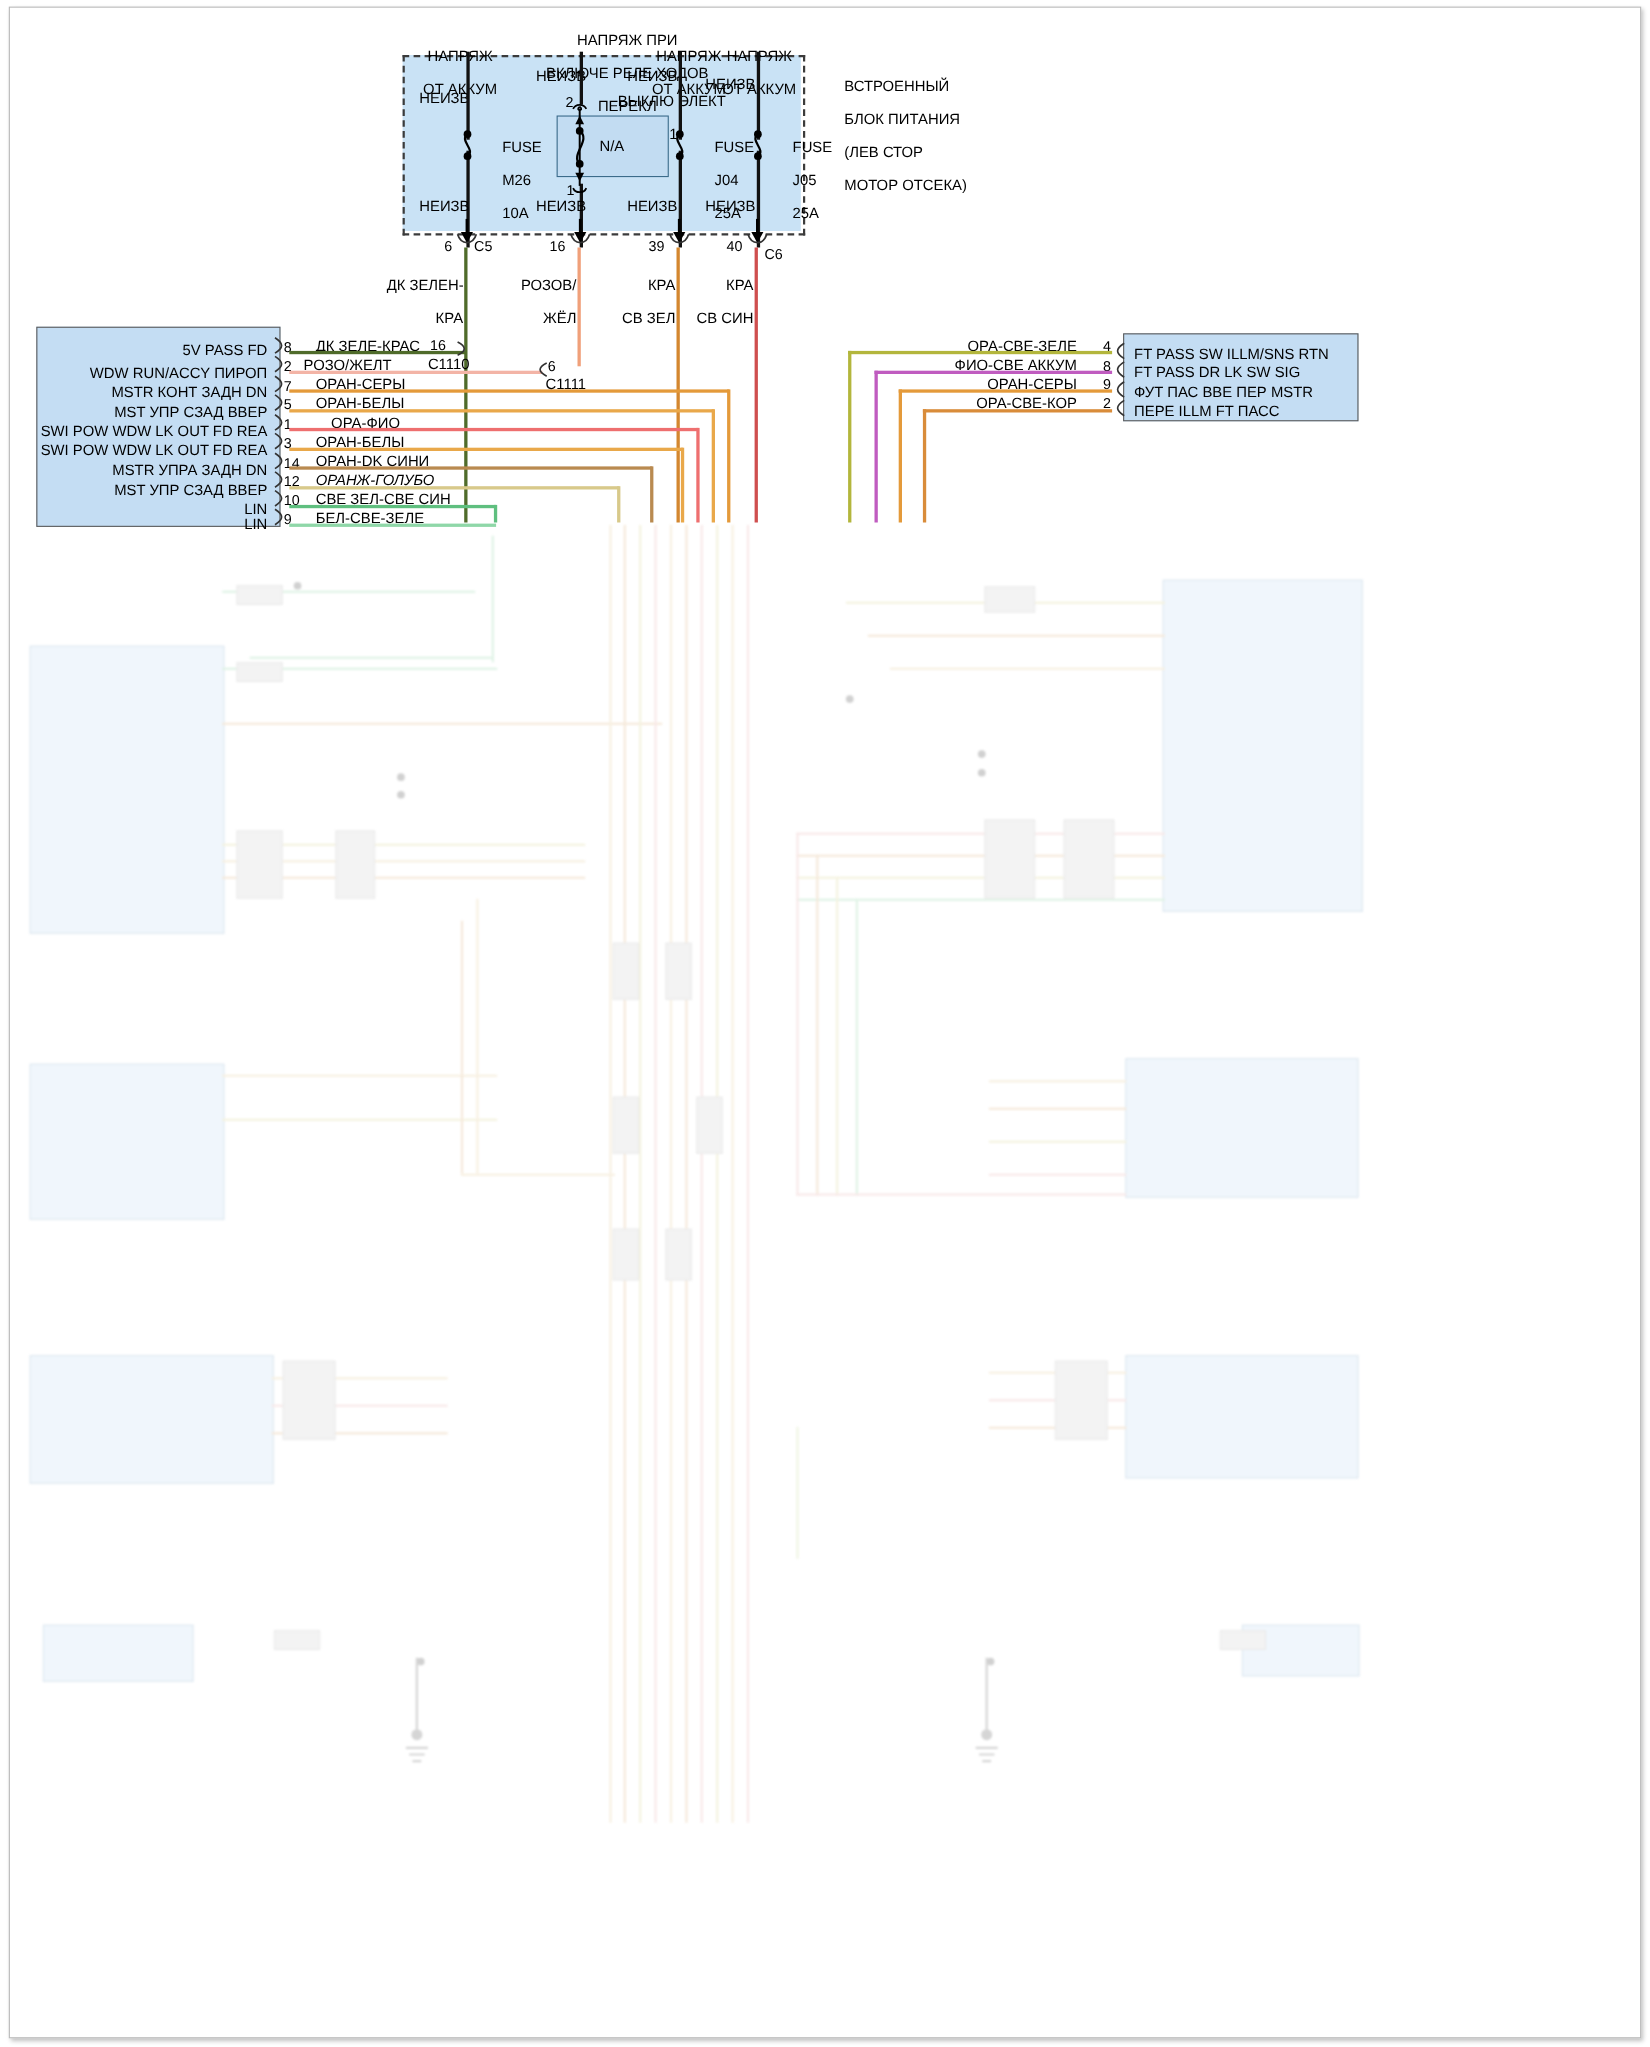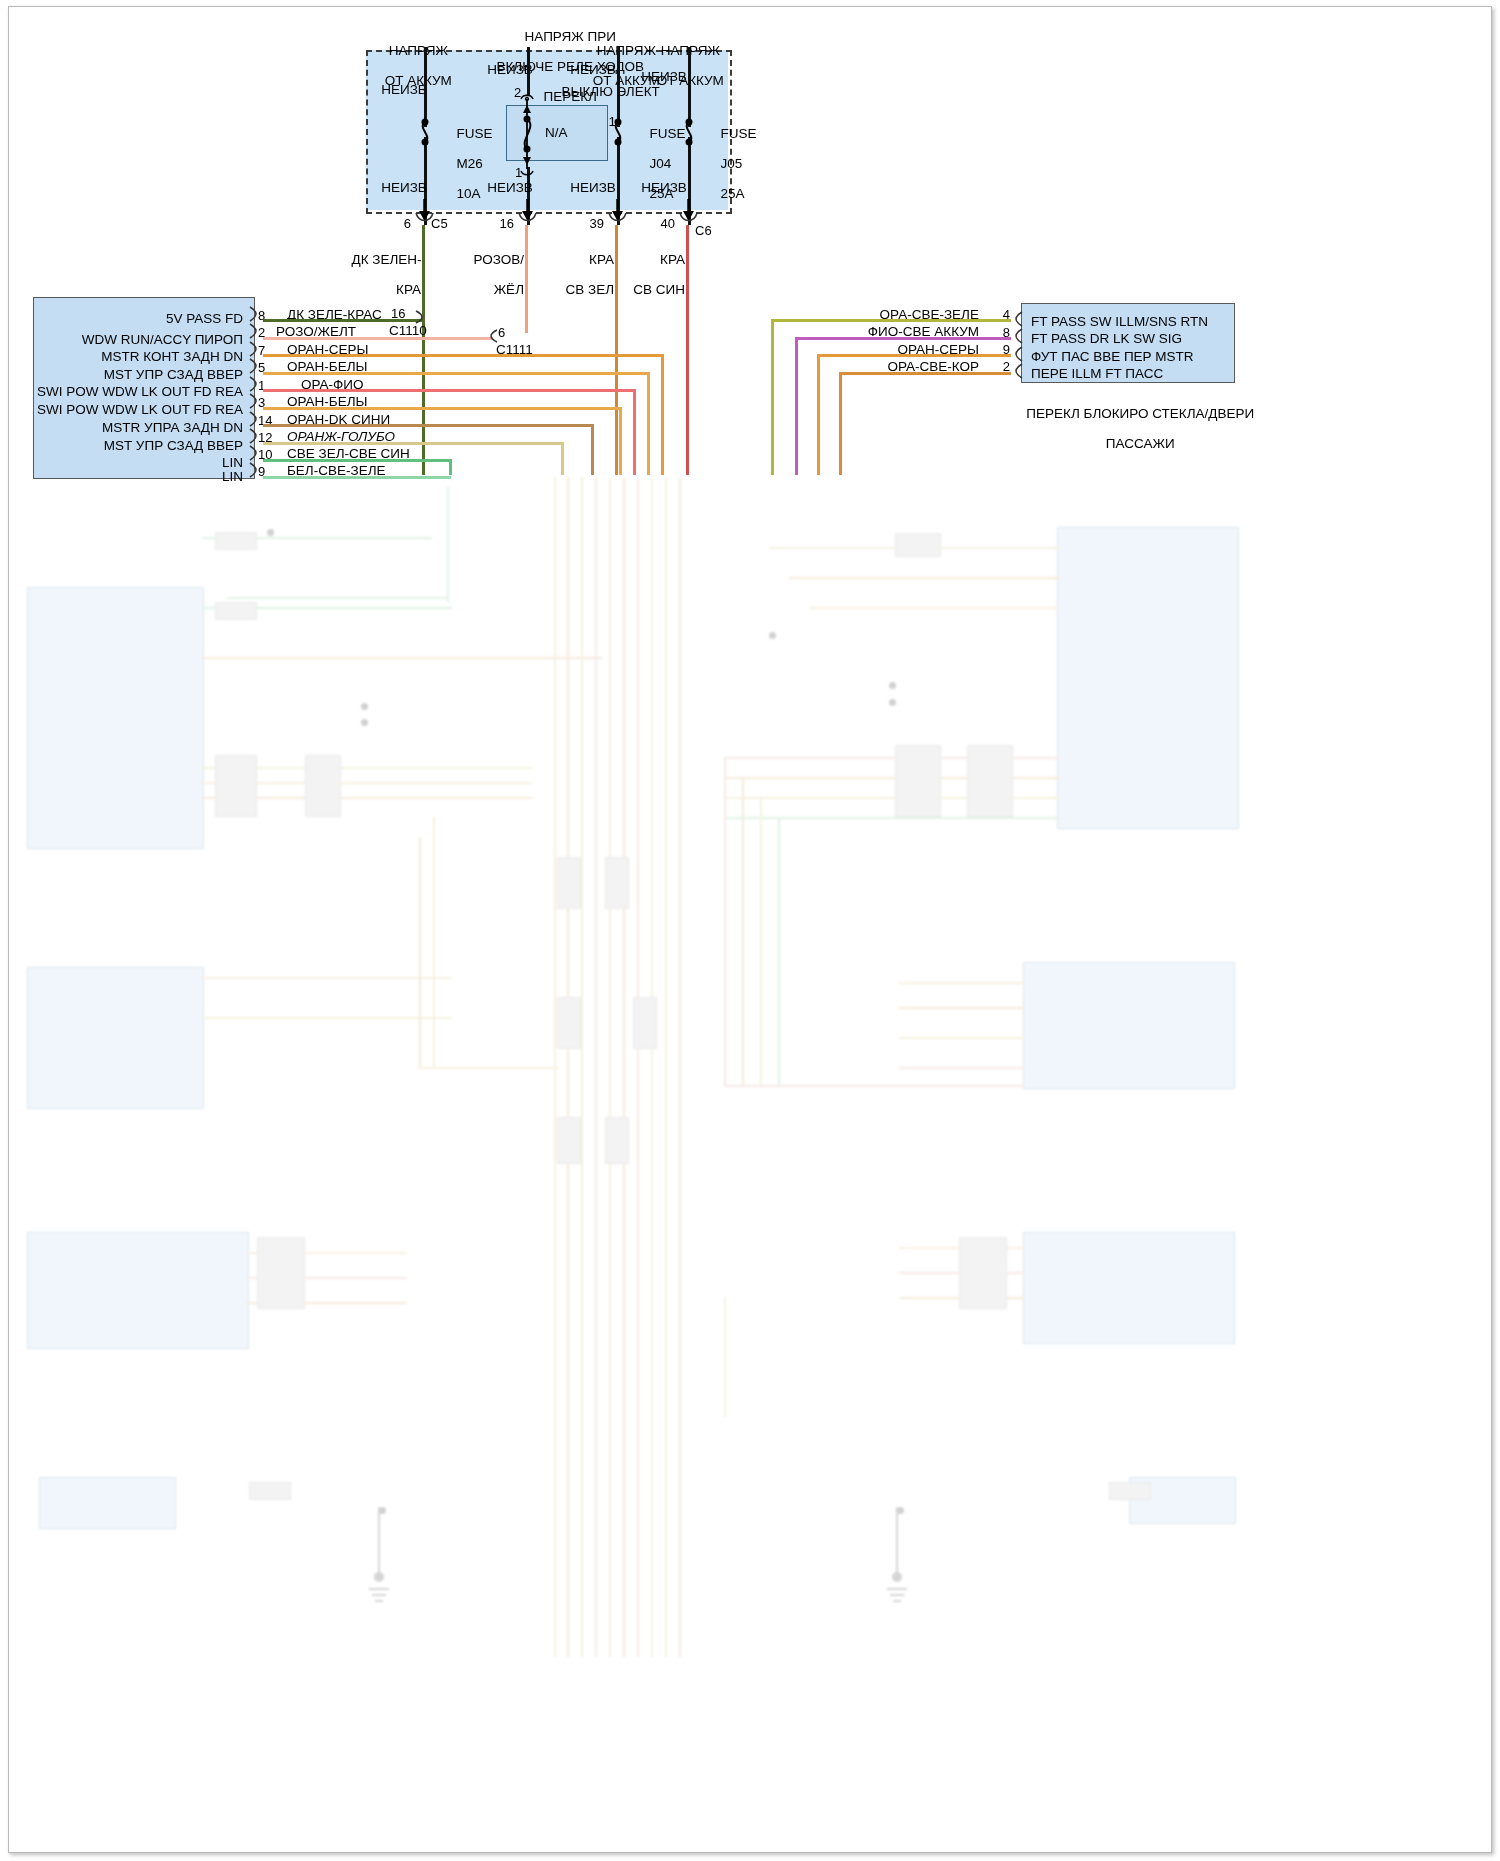--- a/index.html
+++ b/index.html
@@ -43,20 +43,26 @@
     </div>
     <div class="t tc" style="left:546px;top:21px;width:120px;">
       <span>НАПРЯЖ</span><br>
       <span>ОТ АККУМ</span>
     </div>
     <div class="t tc" style="left:610px;top:21px;width:120px;">
       <span>НАПРЯЖ</span><br>
       <span>ОТ АККУМ</span>
     </div>
 
+    <div class="t tl" style="left:736px;top:49px;width:190px;">
+      <span>ВСТРОЕННЫЙ</span><br>
+      <span>БЛОК ПИТАНИЯ</span><br>
+      <span>(ЛЕВ СТОР</span><br>
+      <span>МОТОР ОТСЕКА)</span>
+    </div>
 
     <div class="t tc" style="left:362px;top:75px;width:66px;">НЕИЗВ</div>
     <div class="t tc" style="left:468px;top:55px;width:66px;">НЕИЗВ</div>
     <div class="t tc" style="left:551px;top:55px;width:66px;">НЕИЗВ</div>
     <div class="t tc" style="left:622px;top:62px;width:66px;">НЕИЗВ</div>
 
     <div class="t tl" style="left:530px;top:62px;width:140px;">
       <span>ВЫКЛЮ ЭЛЕКТ</span><br>
       <span>ЭЛЕКТ 1</span>
     </div>
@@ -271,24 +277,20 @@
       <path d="M11 19 C 3 24, 3 28, 11 33" stroke="#333" stroke-width="1.5" fill="none"></path>
       <path d="M11 37 C 3 42, 3 46, 11 51" stroke="#333" stroke-width="1.5" fill="none"></path>
       <path d="M11 54 C 3 59, 3 63, 11 68" stroke="#333" stroke-width="1.5" fill="none"></path>
     </svg>
 
     <div class="t tr" style="left:840px;top:300px;width:130px;">ОРА-СВЕ-ЗЕЛЕ</div>
     <div class="t tr" style="left:840px;top:317px;width:130px;">ФИО-СВЕ АККУМ</div>
     <div class="t tr" style="left:840px;top:335px;width:130px;">ОРАН-СЕРЫ</div>
     <div class="t tr" style="left:840px;top:352px;width:130px;">ОРА-СВЕ-КОР</div>
 
-    <div class="t tc" style="left:960px;top:384px;width:320px;">
-      <span>ПЕРЕКЛ БЛОКИРО СТЕКЛА/ДВЕРИ</span><br>
-      <span>ПАССАЖИ</span>
-    </div>
 
     <div style="position:absolute;left:762px;top:312px;width:240px;height:2.6px;background:#b3b63c;"></div>
     <div style="position:absolute;left:762px;top:312px;width:2.6px;height:156px;background:#b3b63c;"></div>
 
     <div style="position:absolute;left:786px;top:330px;width:216px;height:2.6px;background:#c05cc0;"></div>
     <div style="position:absolute;left:786px;top:330px;width:2.6px;height:138px;background:#c05cc0;"></div>
 
     <div style="position:absolute;left:808px;top:347px;width:194px;height:2.6px;background:#e49a3a;"></div>
     <div style="position:absolute;left:808px;top:347px;width:2.6px;height:121px;background:#e49a3a;"></div>
 

